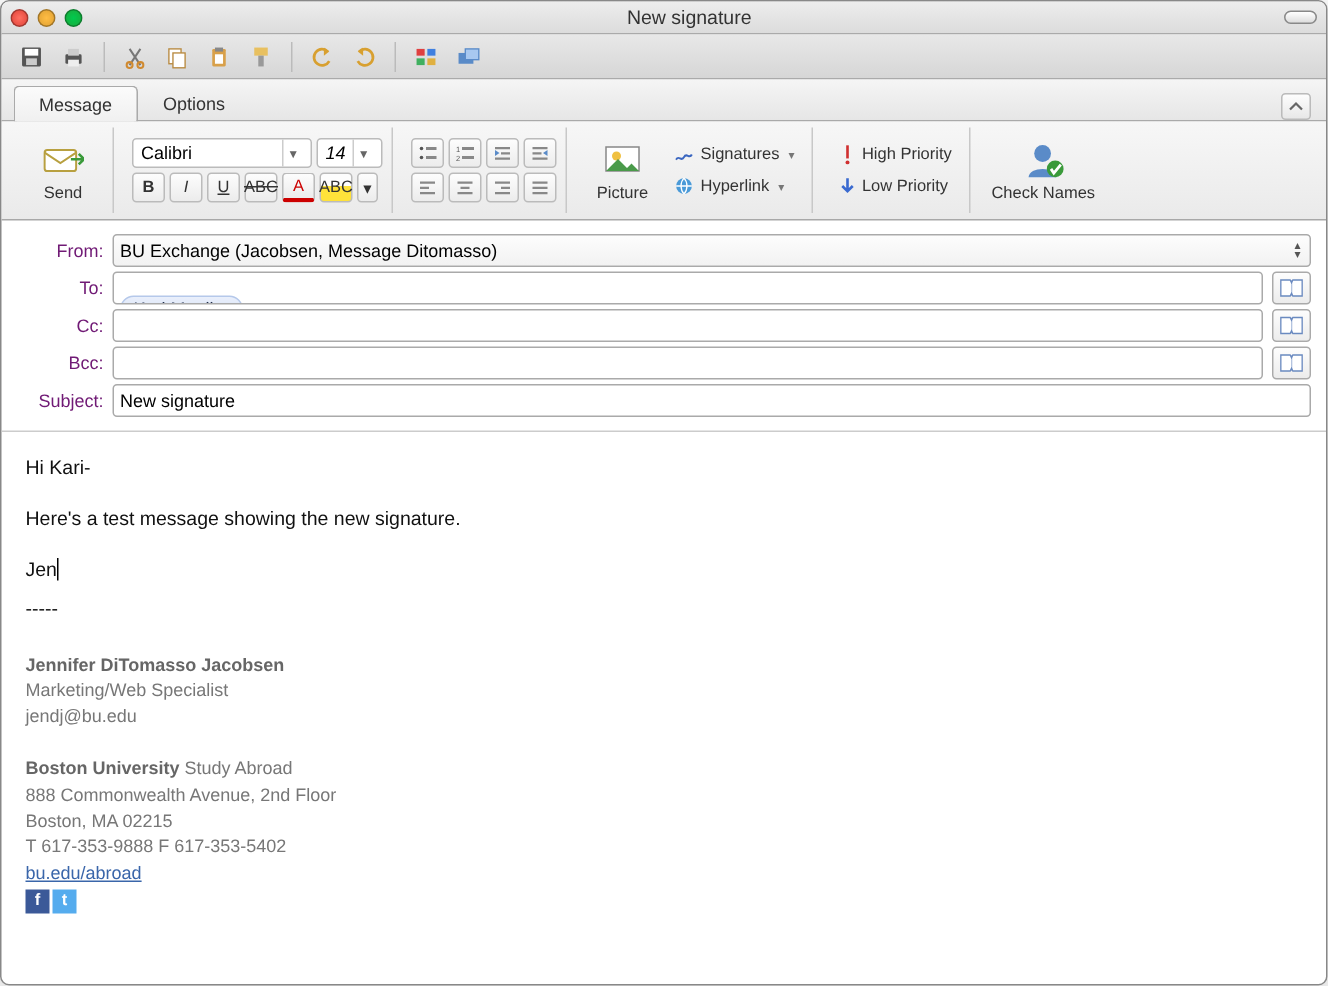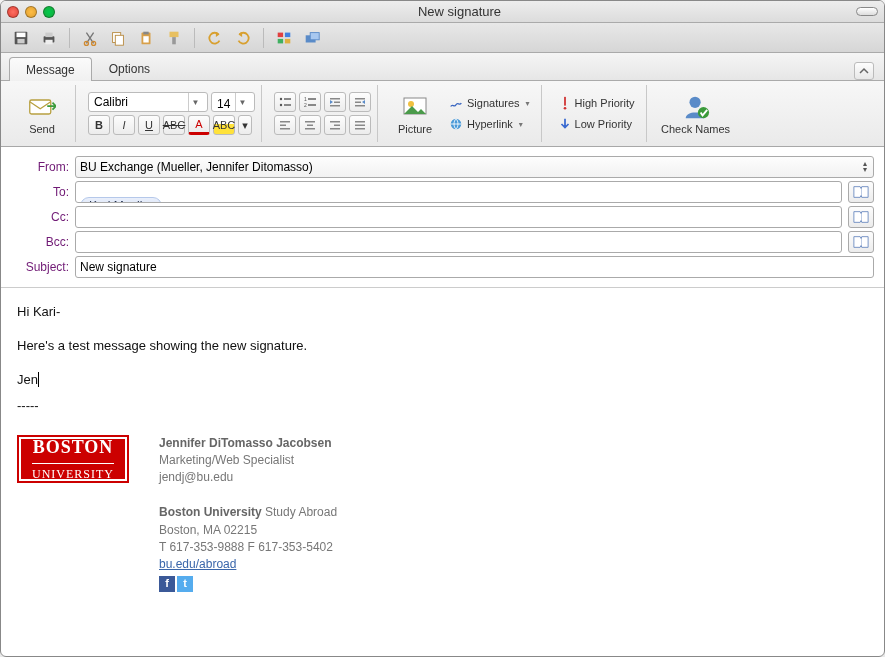--- a/index.html
+++ b/index.html
@@ -126,21 +126,21 @@
   }
   .fontname span.dd, .fontsize span.dd {
     margin-left: auto;
     width: 14px; height: 100%; display:flex; align-items:center; justify-content:center;
     border-left: 1px solid #ccc; color: #666; font-size: 8px;
   }
   .fontsize {
     width: 44px; height: 20px;
     border: 1px solid #bbb; border-radius: 3px;
     background: #fff;
-    display: flex; align-items: flex-end; padding: 0 5px; font-size: 12px;
+    display: flex; align-items: center; padding: 0 5px; font-size: 12px; font-style: italic;
   }
   .linkbtn {
     height: 18px; display: flex; align-items: center; gap: 4px;
     font-size: 11px; color: #333; padding: 0 4px;
     border: 1px solid transparent; border-radius: 3px;
   }
   .linkbtn .dd { font-size: 8px; color: #777; margin-left: 2px; }
   .linkbtn svg { width: 14px; height: 14px; }
   .prio svg { width: 12px; height: 14px; }
 
@@ -483,21 +483,21 @@
           </svg>
         <span>Check Names</span>
       </div>
     </div>
   </div>
 
   <div class="headers">
     <div class="hrow">
       <div class="hlabel">From:</div>
       <div class="hfield select">
-        <span>BU Exchange (Mueller, Jennifer Ditomasso)</span>
+        <span>BU Exchange (Jacobsen, Message Ditomasso)</span>
         <span class="dd">
             <span>▴</span>
             <span>▾</span>
           </span>
       </div>
     </div>
     <div class="hrow">
       <div class="hlabel">To:</div>
       <div class="hfield">
         <span class="chip">Kari Mueller</span>
@@ -541,30 +541,27 @@
     </div>
   </div>
 
   <div class="body">
     <p>Hi Kari-</p>
     <p>Here's a test message showing the new signature.</p>
     <p><span>Jen</span><span class="cursor"></span></p>
     <p style="margin-top:-8px;">-----</p>
 
     <div class="sigwrap">
-      <div class="bu-logo">
-        <span class="l1">BOSTON</span>
-        <span class="l2">UNIVERSITY</span>
-      </div>
       <div class="sig">
         <div class="name">Jennifer DiTomasso Jacobsen</div>
         <div>Marketing/Web Specialist</div>
         <div>jendj@bu.edu</div>
         <br>
         <div><span class="org">Boston University</span><span> Study Abroad</span></div>
+        <div>888 Commonwealth Avenue, 2nd Floor</div>
         <div>Boston, MA 02215</div>
         <div>T 617-353-9888  F 617-353-5402</div>
         <div><a href="#">bu.edu/abroad</a></div>
         <div class="social">
           <span style="background:#3b5998;">f</span>
           <span style="background:#55acee;">t</span>
         </div>
       </div>
     </div>
   </div>

